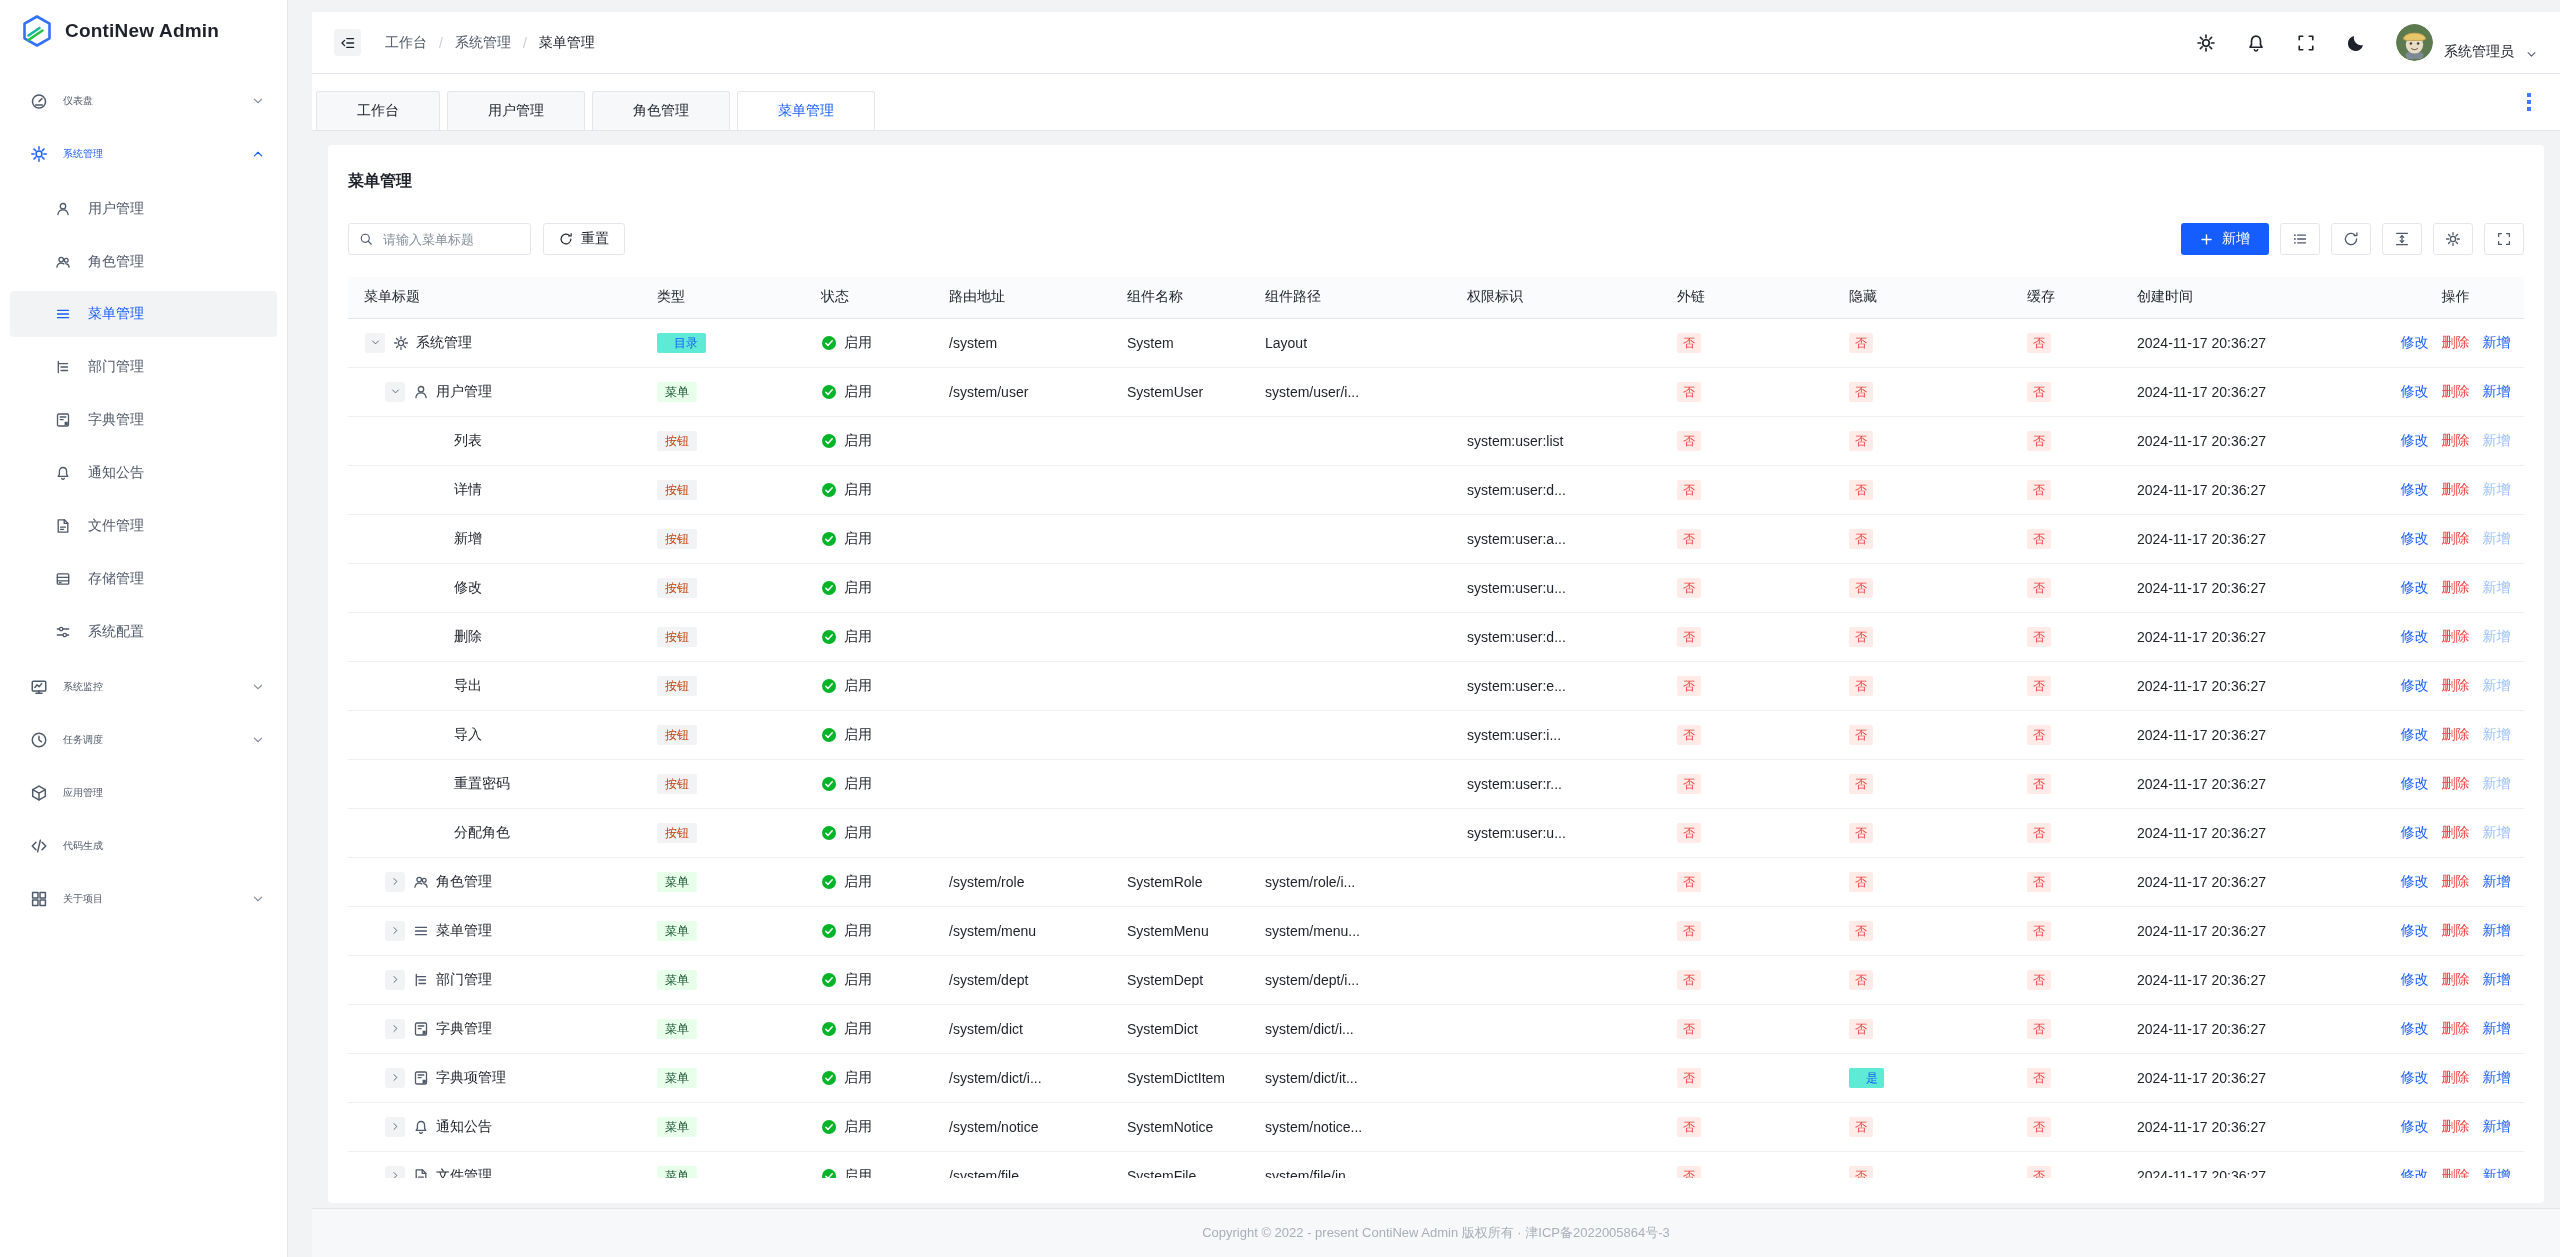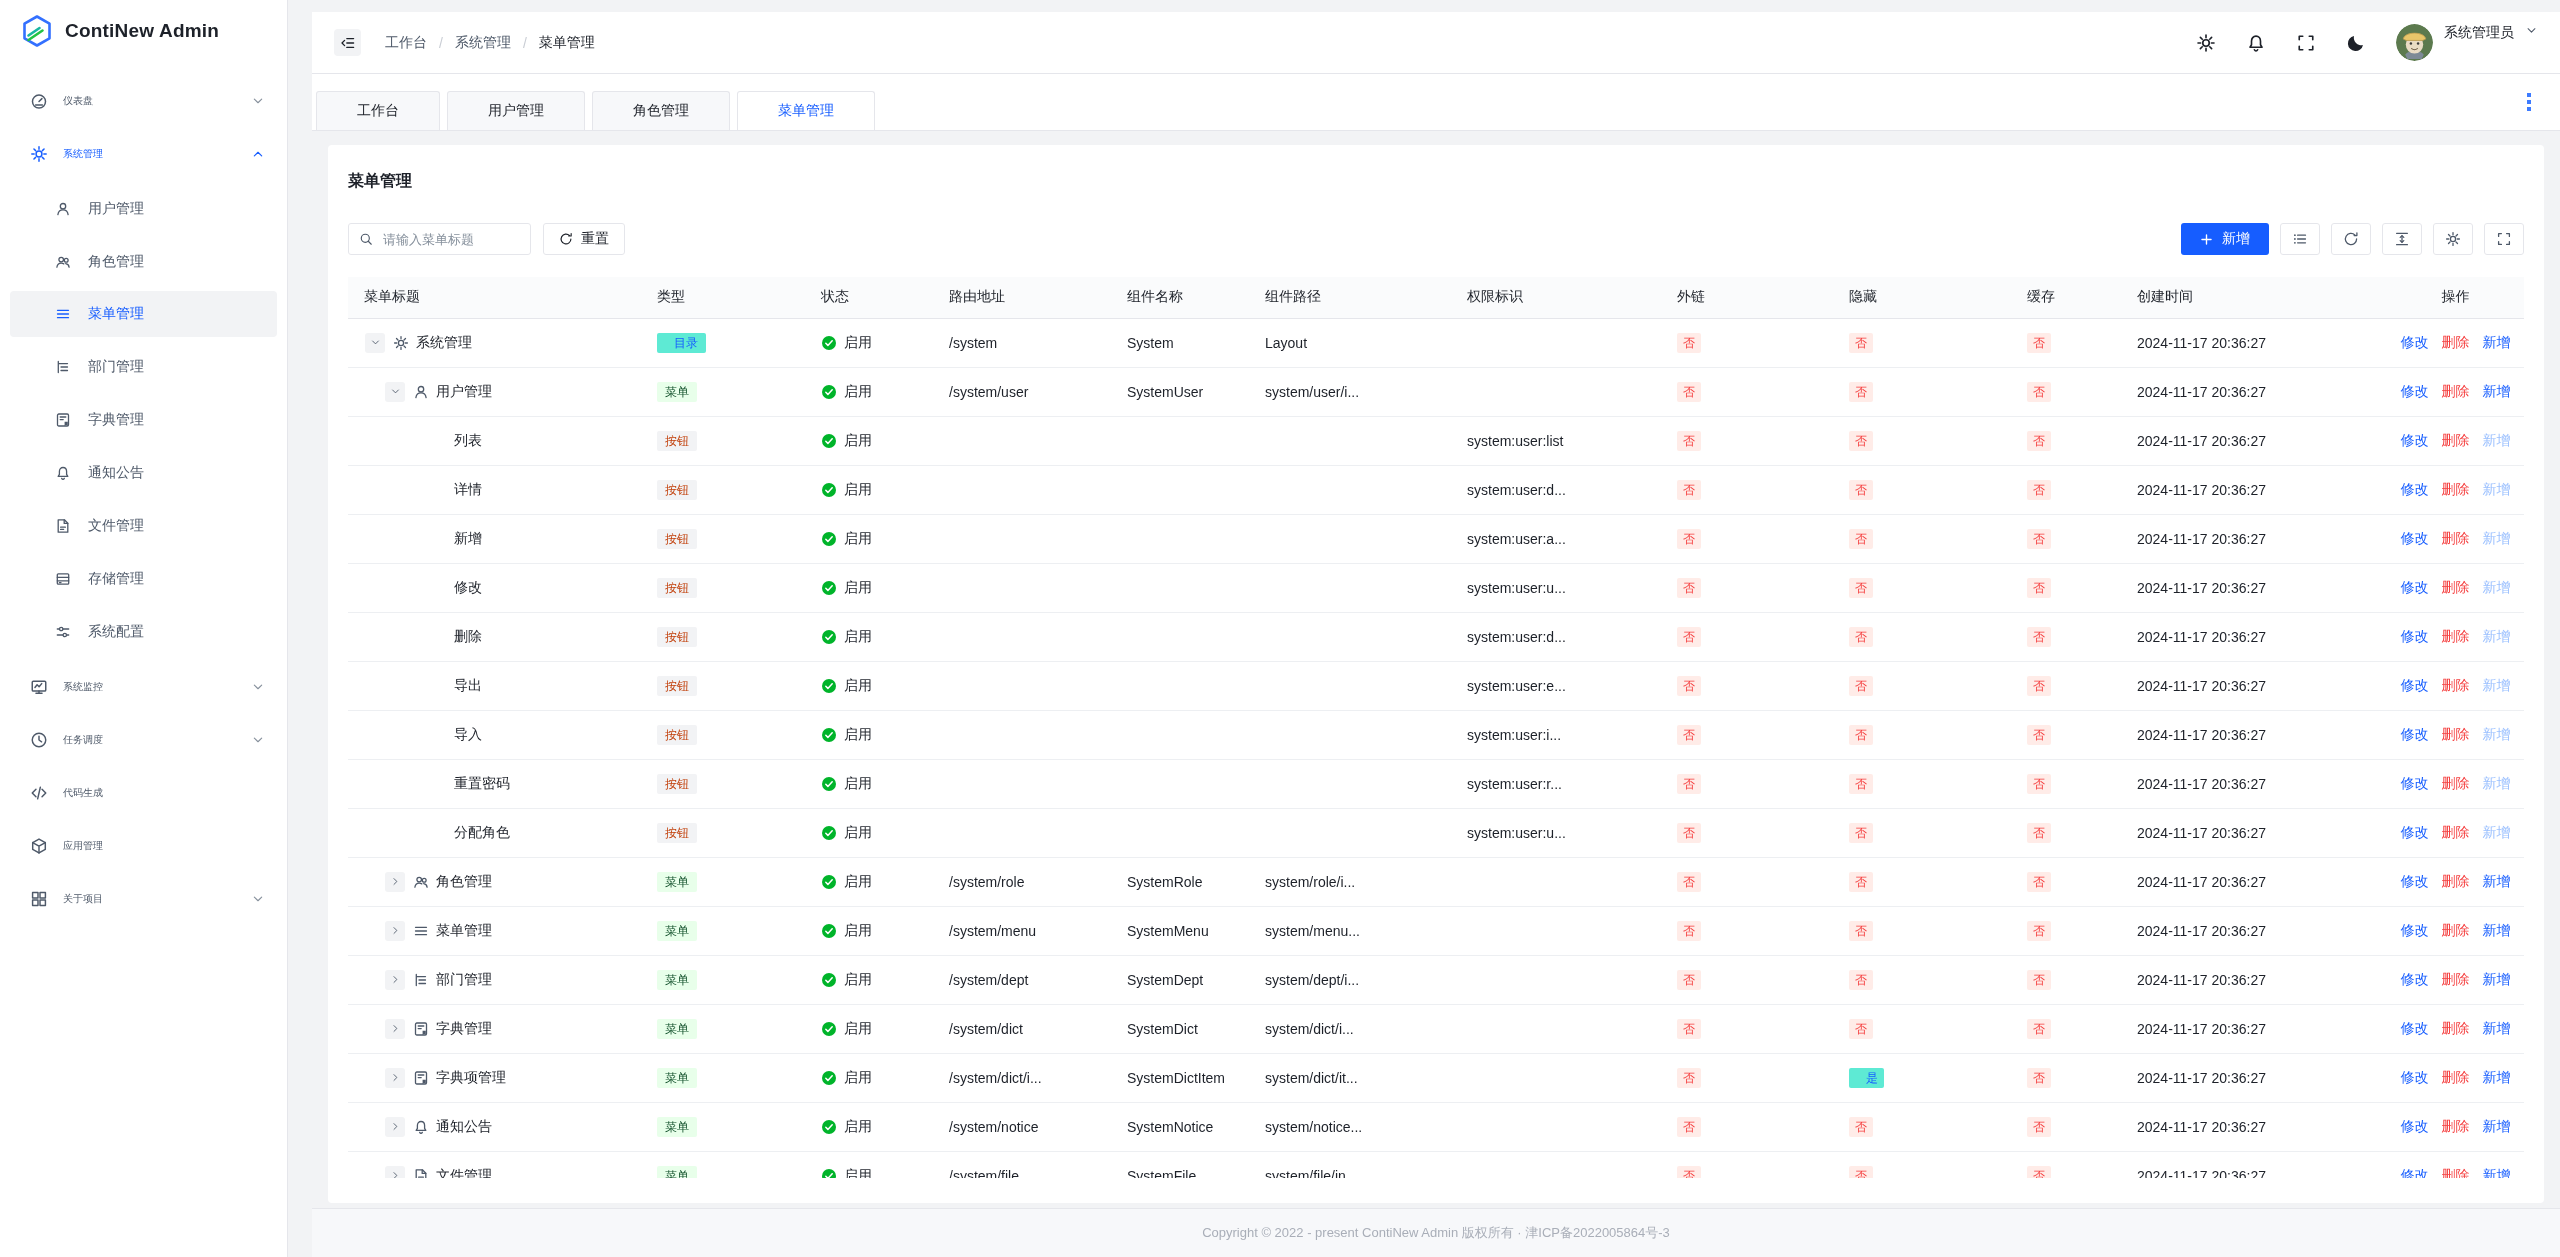--- a/index.html
+++ b/index.html
@@ -29,21 +29,21 @@
   
   .main{flex:1;display:flex;flex-direction:column;min-width:0;margin-top:12px;}
   .topbar{height:62px;background:#fff;border-bottom:1px solid #e5e6eb;display:flex;align-items:center;padding:0 22px;box-sizing:border-box;}
   .fold-btn{width:27px;height:27px;border-radius:4px;background:#f2f3f5;display:flex;align-items:center;justify-content:center;color:#1d2129;cursor:pointer;}
   .crumbs{display:flex;align-items:center;margin-left:24px;gap:12px;font-size:14px;}
   .crumb{color:#4e5969;cursor:pointer;}
   .crumb.current{color:#1d2129;}
   .crumb-sep{color:#c9cdd4;}
   .top-right{margin-left:auto;display:flex;align-items:center;gap:30px;}
   .top-icon{width:20px;height:20px;color:#1d2129;cursor:pointer;display:flex;}
-  .avatar-wrap{display:flex;align-items:flex-start;gap:11px;cursor:pointer;}
+  .avatar-wrap{display:flex;align-items:flex-end;gap:11px;cursor:pointer;}
   .avatar{width:37px;height:37px;border-radius:50%;overflow:hidden;display:flex;}
   .user-name{font-size:14px;color:#1d2129;}
   .name-chev{width:13px;height:13px;color:#4e5969;display:flex;}
 
   
   .tabbar{height:57px;background:#fff;border-bottom:1px solid #e5e6eb;display:flex;align-items:flex-end;padding-left:4px;box-sizing:border-box;}
   .tab{height:39px;box-sizing:border-box;display:flex;align-items:center;padding:0 40px;background:#f7f8fa;border:1px solid #e5e6eb;border-bottom:none;border-radius:3px 3px 0 0;margin-right:7px;font-size:14px;color:#1d2129;cursor:pointer;white-space:nowrap;}
   .tab.active{background:#fff;color:#165dff;}
   .tab-more{margin-left:auto;margin-right:24px;align-self:center;display:flex;flex-direction:column;gap:3px;cursor:pointer;padding:5px;}
   .tab-more i{width:4px;height:4px;background:#3d7bff;display:block;}
@@ -248,34 +248,34 @@
           <span class="s-label">任务调度</span>
           <span class="s-chev">
             <svg width="14" height="14" viewBox="0 0 16 16" fill="none" stroke="currentColor" stroke-width="1.3" stroke-linecap="round" stroke-linejoin="round">
               <path d="M3.8 5.8L8 10l4.2-4.2"></path>
             </svg>
           </span>
         </div>
         <div class="side-item">
           <span class="s-icon">
             <svg width="18" height="18" viewBox="0 0 16 16" fill="none" stroke="currentColor" stroke-width="1.3" stroke-linecap="round" stroke-linejoin="round">
-              <path d="M5.3 4.6L2 8l3.3 3.4M10.7 4.6L14 8l-3.3 3.4"></path>
-              <path d="M9.2 2.8L6.8 13.2"></path>
-            </svg>
-          </span>
-          <span class="s-label">代码生成</span>
+              <path d="M8 1.8l5.6 3.2v6L8 14.2 2.4 11V5z"></path>
+              <path d="M2.4 5L8 8.2 13.6 5M8 8.2v6"></path>
+            </svg>
+          </span>
+          <span class="s-label">应用管理</span>
         </div>
         <div class="side-item">
           <span class="s-icon">
             <svg width="18" height="18" viewBox="0 0 16 16" fill="none" stroke="currentColor" stroke-width="1.3" stroke-linecap="round" stroke-linejoin="round">
-              <path d="M8 1.8l5.6 3.2v6L8 14.2 2.4 11V5z"></path>
-              <path d="M2.4 5L8 8.2 13.6 5M8 8.2v6"></path>
-            </svg>
-          </span>
-          <span class="s-label">应用管理</span>
+              <path d="M5.3 4.6L2 8l3.3 3.4M10.7 4.6L14 8l-3.3 3.4"></path>
+              <path d="M9.2 2.8L6.8 13.2"></path>
+            </svg>
+          </span>
+          <span class="s-label">代码生成</span>
         </div>
         <div class="side-item">
           <span class="s-icon">
             <svg width="18" height="18" viewBox="0 0 16 16" fill="none" stroke="currentColor" stroke-width="1.3" stroke-linecap="round" stroke-linejoin="round">
               <rect x="2.3" y="2.3" width="4.8" height="4.8"></rect>
               <rect x="8.9" y="2.3" width="4.8" height="4.8"></rect>
               <rect x="2.3" y="8.9" width="4.8" height="4.8"></rect>
               <rect x="8.9" y="8.9" width="4.8" height="4.8"></rect>
             </svg>
           </span>

